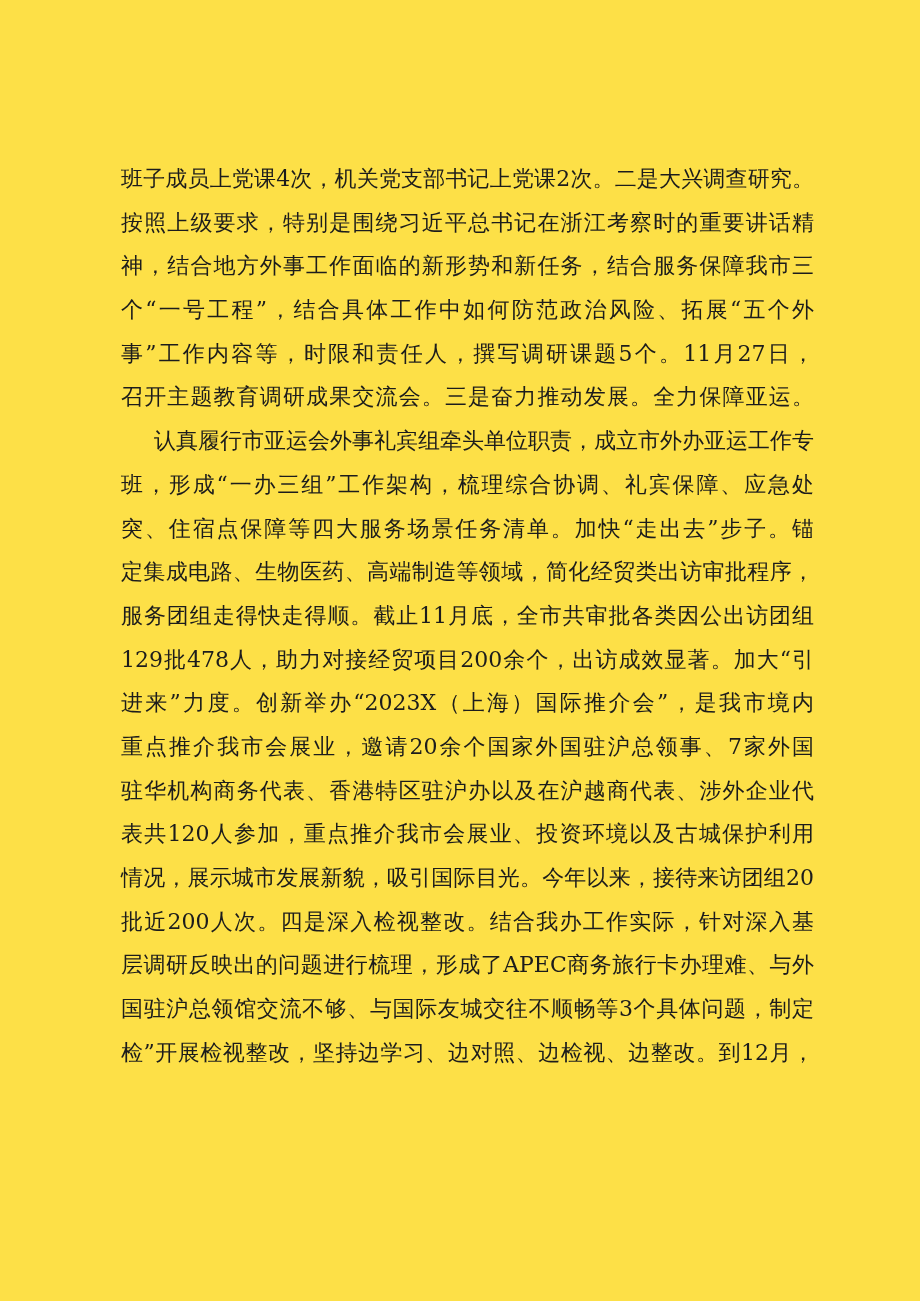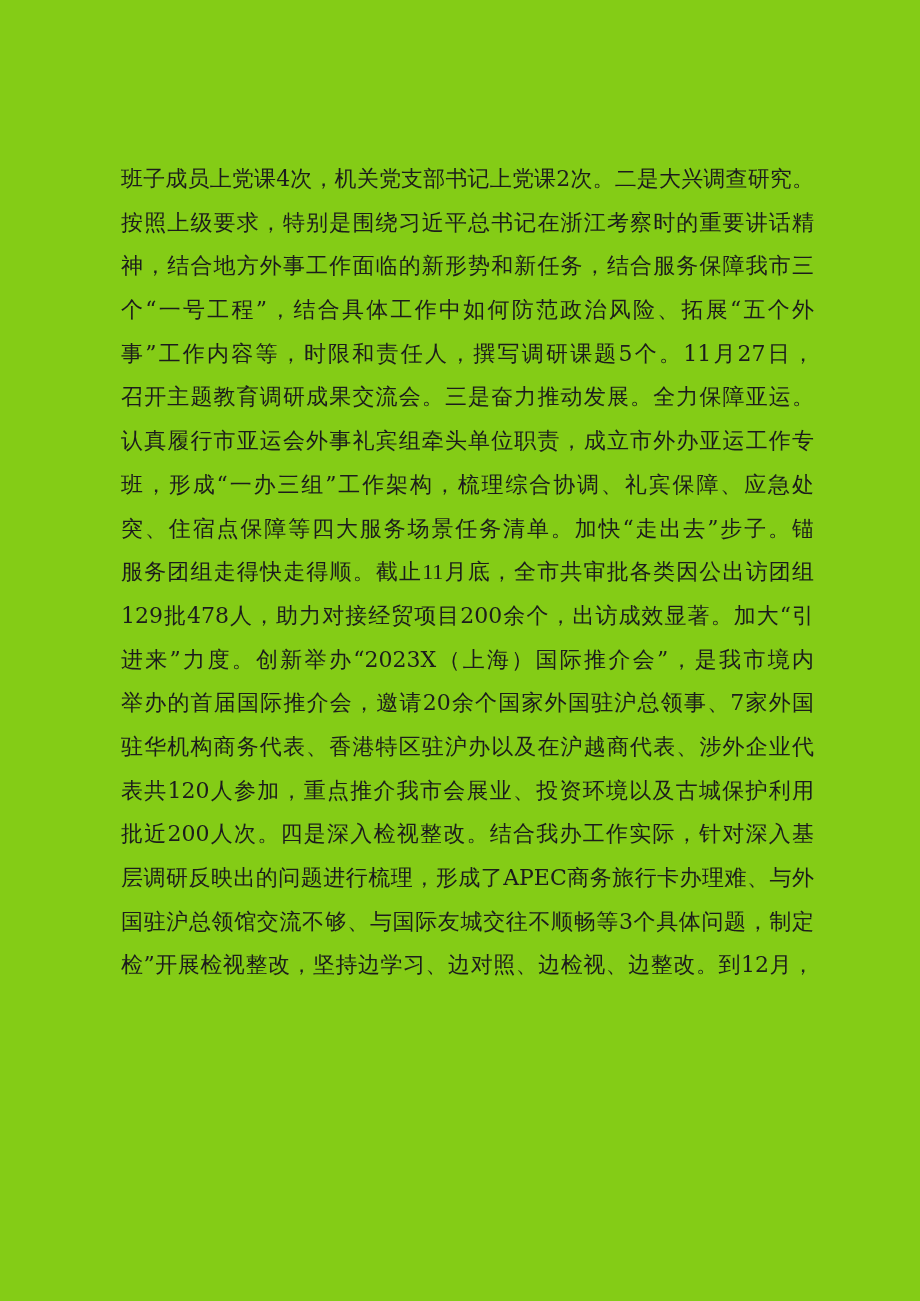--- a/index.html
+++ b/index.html
@@ -12,21 +12,21 @@
     height: 1301px;
     position: relative;
     overflow: hidden;
   }
   .page {
     position: absolute;
     left: 0;
     top: 0;
     width: 920px;
     height: 1301px;
-    background: #84cc16;
+    background: #fde047;
   }
   .body-text {
     position: absolute;
     left: 121px;
     top: 162px;
     width: 693px;
   }
   .line {
     height: 43.7px;
     line-height: 34px;
@@ -46,27 +46,29 @@
 <body>
 
 <div class="page">
   <div class="body-text">
     <div class="line" style="display: block;"><span style="white-space: nowrap; letter-spacing: 0px;">班子成员上党课4次，机关党支部书记上党课2次。二是大兴调查研究。</span></div>
     <div class="line" style="display: block;"><span style="white-space: nowrap; letter-spacing: 0px;">按照上级要求，特别是围绕习近平总书记在浙江考察时的重要讲话精</span></div>
     <div class="line" style="display: block;"><span style="white-space: nowrap; letter-spacing: 0px;">神，结合地方外事工作面临的新形势和新任务，结合服务保障我市三</span></div>
     <div class="line" style="display: block;"><span style="white-space: nowrap; letter-spacing: 0px;">个“一号工程”，结合具体工作中如何防范政治风险、拓展“五个外</span></div>
     <div class="line" style="display: block;"><span style="white-space: nowrap; letter-spacing: 0px;">事”工作内容等，时限和责任人，撰写调研课题5个。11月27日，</span></div>
     <div class="line" style="display: block;"><span style="white-space: nowrap; letter-spacing: 0px;">召开主题教育调研成果交流会。三是奋力推动发展。全力保障亚运。</span></div>
-    <div class="line" style="display: block;"><span style="white-space: nowrap; letter-spacing: 0px;">认真履行市亚运会外事礼宾组牵头单位职责，成立市外办亚运工作专</span></div>
+    <div class="line" style="display: block;"><span style="white-space: nowrap; letter-spacing: 0px; margin-left: 33px;">认真履行市亚运会外事礼宾组牵头单位职责，成立市外办亚运工作专</span></div>
     <div class="line" style="display: block;"><span style="white-space: nowrap; letter-spacing: 0px;">班，形成“一办三组”工作架构，梳理综合协调、礼宾保障、应急处</span></div>
     <div class="line" style="display: block;"><span style="white-space: nowrap; letter-spacing: 0px;">突、住宿点保障等四大服务场景任务清单。加快“走出去”步子。锚</span></div>
-    <div class="line" style="display: block;"><span style="white-space: nowrap; letter-spacing: 0px; font-family: Liberation Serif, serif;">服务团组走得快走得顺。截止11月底，全市共审批各类因公出访团组</span></div>
+    <div class="line" style="display: block;"><span style="white-space: nowrap; letter-spacing: 0px;">定集成电路、生物医药、高端制造等领域，简化经贸类出访审批程序，</span></div>
+    <div class="line" style="display: block;"><span style="white-space: nowrap; letter-spacing: 0px;">服务团组走得快走得顺。截止11月底，全市共审批各类因公出访团组</span></div>
     <div class="line" style="display: block;"><span style="white-space: nowrap; letter-spacing: 0px;">129批478人，助力对接经贸项目200余个，出访成效显著。加大“引</span></div>
     <div class="line" style="display: block;"><span style="white-space: nowrap; letter-spacing: 0px;">进来”力度。创新举办“2023X（上海）国际推介会”，是我市境内</span></div>
-    <div class="line" style="display: block;"><span style="white-space: nowrap; letter-spacing: 0px;">举办的首届国际推介会，邀请20余个国家外国驻沪总领事、7家外国</span></div>
+    <div class="line" style="display: block;"><span style="white-space: nowrap; letter-spacing: 0px;">重点推介我市会展业，邀请20余个国家外国驻沪总领事、7家外国</span></div>
     <div class="line" style="display: block;"><span style="white-space: nowrap; letter-spacing: 0px;">驻华机构商务代表、香港特区驻沪办以及在沪越商代表、涉外企业代</span></div>
     <div class="line" style="display: block;"><span style="white-space: nowrap; letter-spacing: 0px; margin-top: 42px;">表共120人参加，重点推介我市会展业、投资环境以及古城保护利用</span></div>
+    <div class="line" style="display: block;"><span style="white-space: nowrap; letter-spacing: 0px;">情况，展示城市发展新貌，吸引国际目光。今年以来，接待来访团组20</span></div>
     <div class="line" style="display: block;"><span style="white-space: nowrap; letter-spacing: 0px;">批近200人次。四是深入检视整改。结合我办工作实际，针对深入基</span></div>
     <div class="line" style="display: block;"><span style="white-space: nowrap; letter-spacing: 0px;">层调研反映出的问题进行梳理，形成了APEC商务旅行卡办理难、与外</span></div>
     <div class="line" style="display: block;"><span style="white-space: nowrap; letter-spacing: 0px;">国驻沪总领馆交流不够、与国际友城交往不顺畅等3个具体问题，制定</span></div>
     <div class="line last" style="display: block;"><span style="white-space: nowrap; letter-spacing: 0px;">检”开展检视整改，坚持边学习、边对照、边检视、边整改。到12月，</span></div>
   </div>
 </div>
 
 </body></html>

